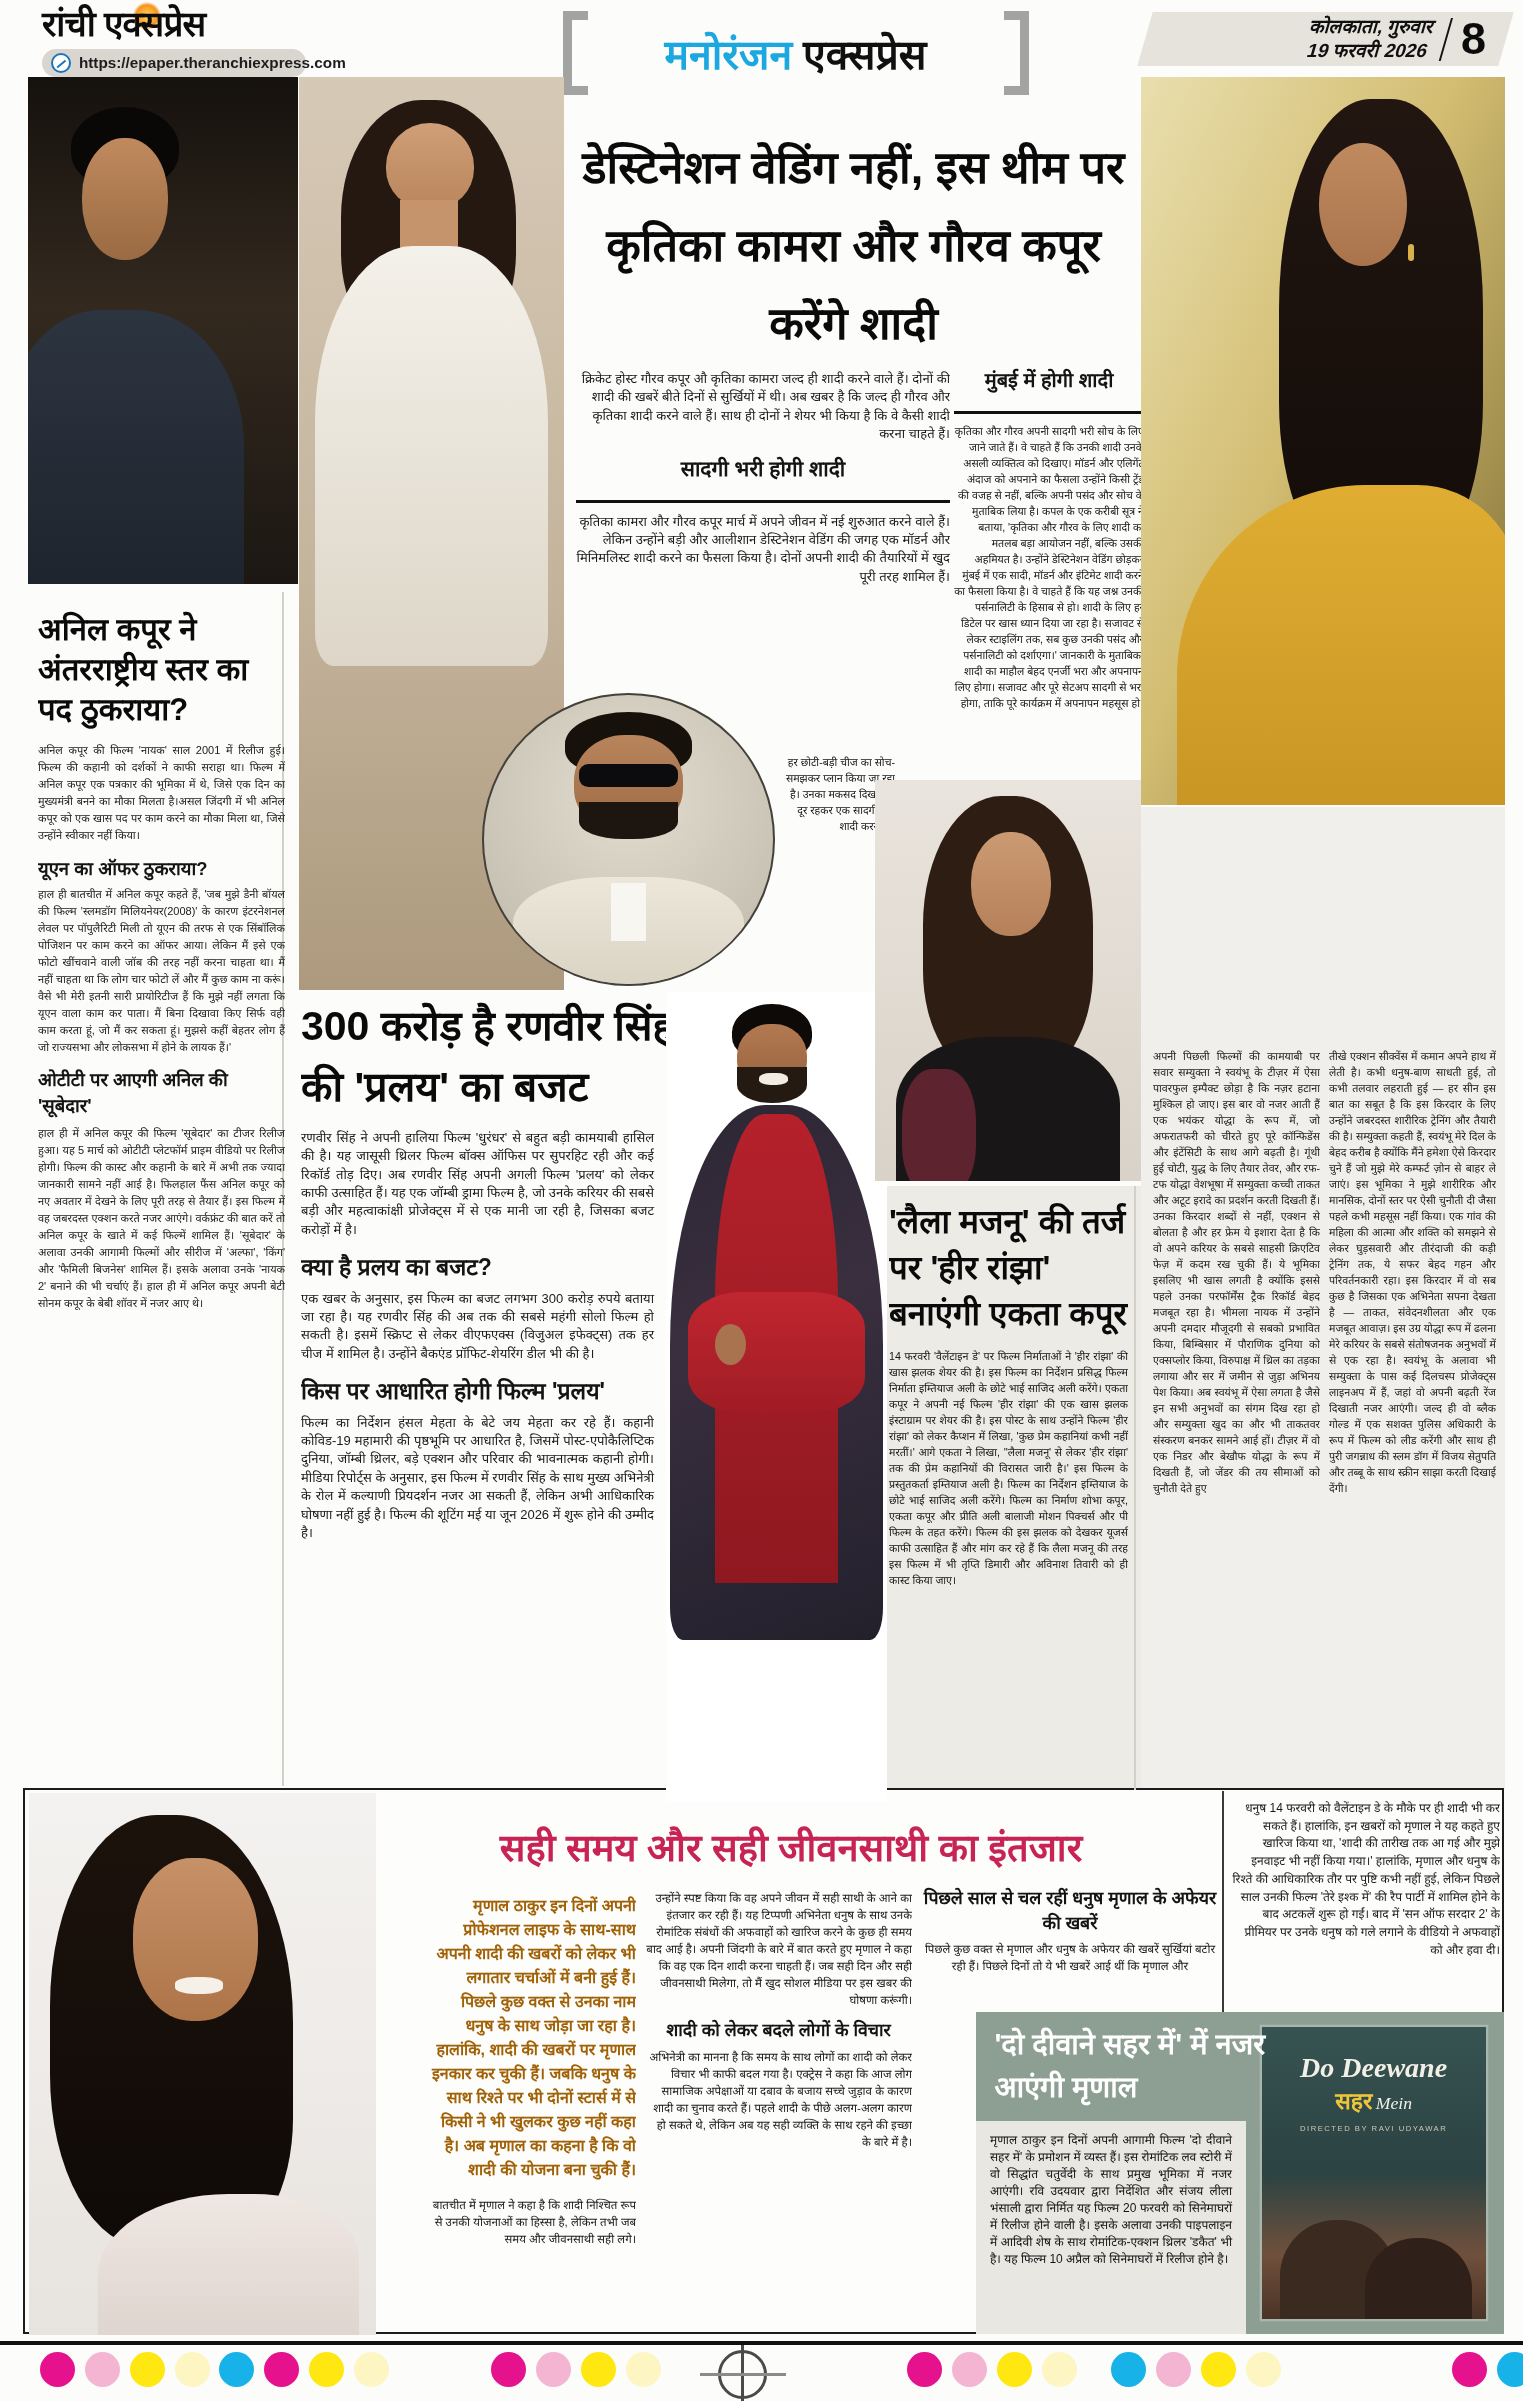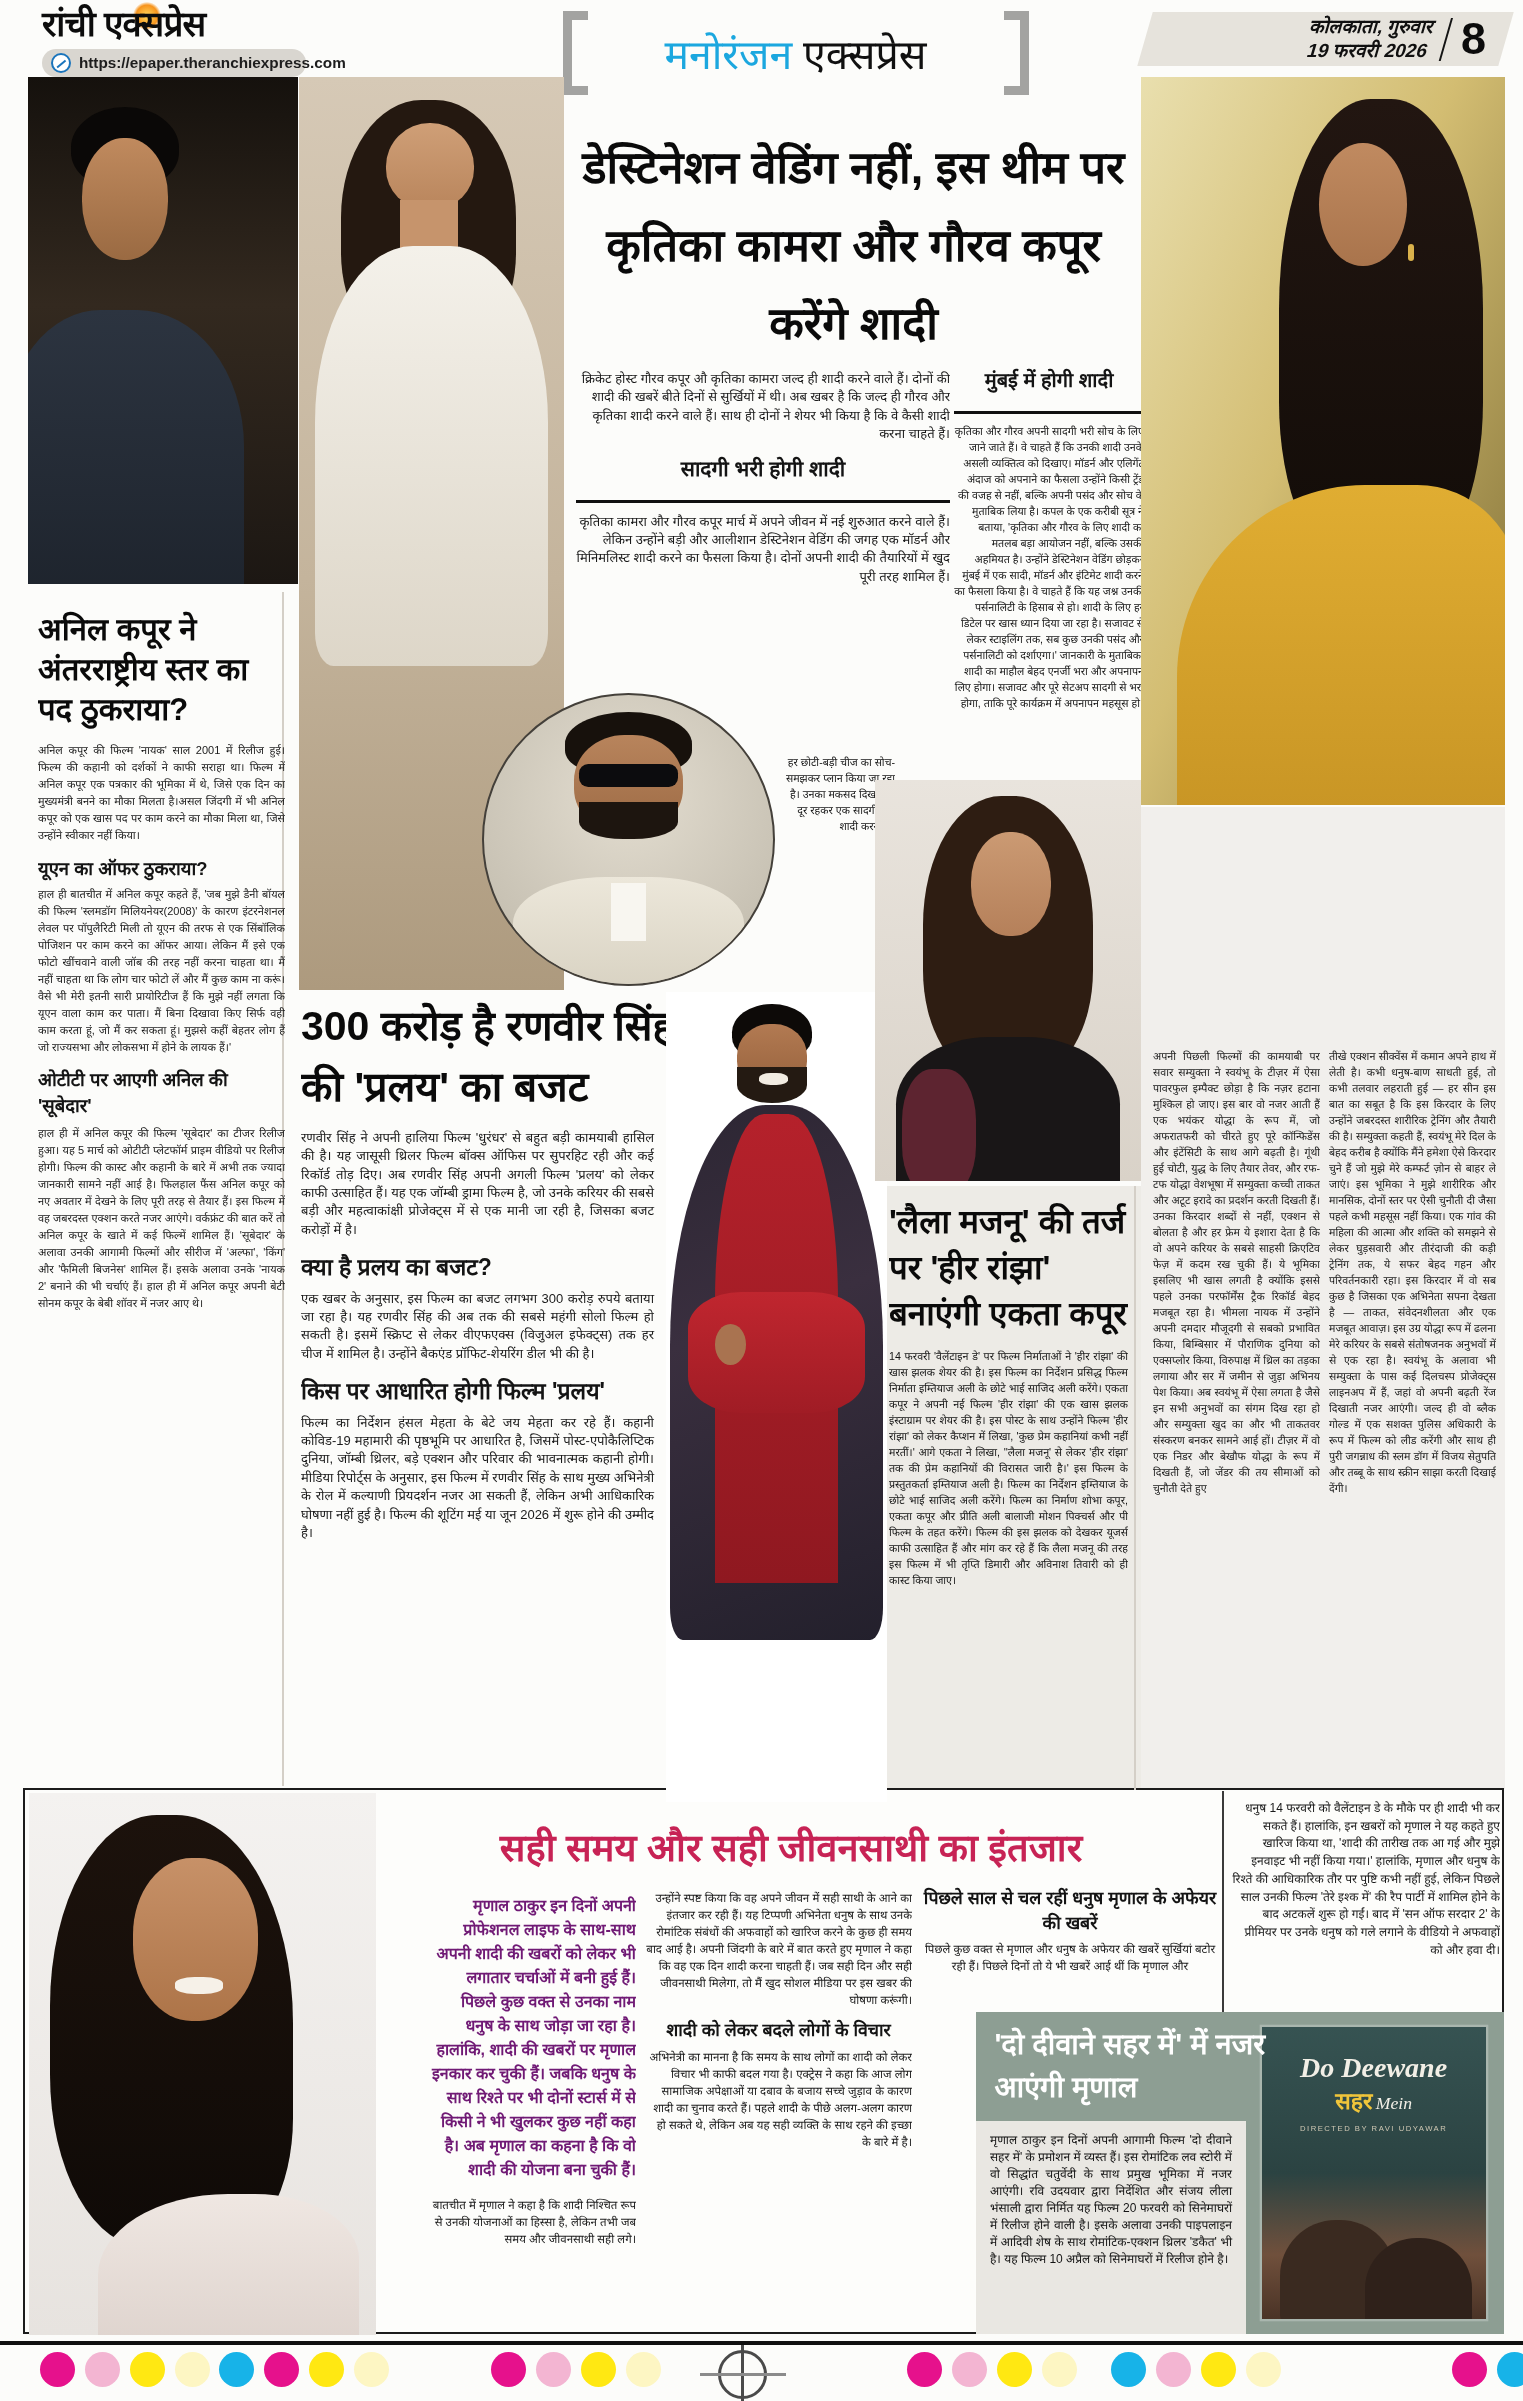--- a/index.html
+++ b/index.html
@@ -14,21 +14,21 @@
   .logo-title{font-size:35px;font-weight:900;color:#0c0c0c;letter-spacing:-0.8px;line-height:1.05}
   .sun{position:absolute;left:91px;top:-4.6px;width:28px;height:28px;border-radius:50%;
        background:radial-gradient(circle,#ffd95e 0%,#f7941d 55%,rgba(247,148,29,0) 72%);z-index:0}
   .url-pill{position:absolute;left:0;top:43px;width:264px;height:28px;background:#d9d6d0;border-radius:14px;
        display:flex;align-items:center;gap:7.7px;padding:0 9.2px;font-weight:700;font-size:15.3px;color:#1d1d1d}
   .globe{width:20px;height:20px;border-radius:50%;border:2.3px solid #1b75bc;background:#fff;position:relative;flex:0 0 auto}
   .globe::after{content:"";position:absolute;left:3.1px;top:7.7px;width:10.7px;height:2.3px;background:#1b75bc;transform:rotate(-40deg)}
   .bracket{position:absolute;width:24.6px;height:84px;border:9.2px solid #a3a3a1;top:10.7px}
   .bracket.bl{border-right:none;left:563px}
   .bracket.br{border-left:none;left:1004px}
-  .section-title{position:absolute;left:587px;top:10.7px;width:417px;height:84px;display:flex;align-items:center;justify-content:center;gap:10.7px;font-size:41px;font-weight:400}
+  .section-title{position:absolute;left:587px;top:10.7px;width:417px;height:84px;display:flex;align-items:center;justify-content:center;gap:10.7px;font-size:41px;font-weight:700}
   .edition{position:absolute;left:1145px;top:12.3px;width:361px;height:54px;background:#e6e3dc;transform:skewX(-16deg);
        display:flex;align-items:center;justify-content:flex-end;gap:14px;padding-right:20px}
   .edition .etxt{text-align:right;font-weight:800;font-size:19px;line-height:1.25;color:#101010}
   .edition .ediv{width:2.3px;height:43px;background:#141414}
   .edition .enum{font-size:45px;font-weight:800;transform:skewX(16deg);color:#0b0b0b}
   
   .hl-main{font-size:45px;line-height:78px;font-weight:800;color:#0a0a0a;text-align:center}
   .hl-anil{font-size:31px;line-height:40px;font-weight:800;color:#0a0a0a}
   .hl-pralay{font-size:41px;line-height:61px;font-weight:800;color:#0a0a0a}
   .hl-sway{font-size:36px;line-height:59px;font-weight:800;text-align:center;color:#0a0a0a}
@@ -42,21 +42,21 @@
   .sub-l{font-size:18.4px;font-weight:800;margin:10.7px 0 6.1px}
   .sub-p{font-size:23px;line-height:32px;font-weight:800;margin:12.3px 0 6.1px}
   .sub-c{font-size:17.7px;line-height:24.6px;font-weight:800;text-align:center;margin:9.2px 0 6.1px}
   .panel{position:absolute;z-index:0}
   .vrule{position:absolute;background:#d4cfc7;width:1.5px;z-index:1}
   
   .ph{position:absolute;overflow:hidden;z-index:4}
   .ph>div{position:absolute}
   
   .bottom-box{position:absolute;left:23px;top:1788px;width:1481px;height:546px;border:2.3px solid #1c1c1c;background:#fdfdfb}
-  .col1a{font-size:16px;line-height:24px;font-weight:600;color:#701a75}
+  .col1a{font-size:16px;line-height:24px;font-weight:600;color:#a16207}
   .green-box{position:absolute;left:976px;top:2012px;width:528px;height:322px;background:#8d9e93;z-index:3}
   .green-box .gbody{position:absolute;left:0;top:109px;width:270px;bottom:0;background:#e9e7e2;padding:10.7px 14px}
   .poster{position:absolute;right:18.4px;top:15.3px;width:224px;height:292px;background:linear-gradient(180deg,#365352 0%,#2b4342 50%,#70503c 78%,#4a3326 100%);
           box-shadow:0 0 0 2.3px rgba(255,255,255,.25);text-align:center;padding-top:26px;overflow:hidden}
   .poster .t1{font-family:"Liberation Serif",serif;font-style:italic;font-weight:700;font-size:28px;color:#f2efe6;line-height:1.1}
   .poster .t2{font-size:23px;font-weight:800;color:#f0c53a;display:inline}
   .poster .t3{font-family:"Liberation Serif",serif;font-style:italic;font-size:17.7px;color:#f2efe6;display:inline}
   .poster .cr{margin-top:7.7px;font-size:7.7px;letter-spacing:1.5px;color:#cfc8b4}
   .poster .cpl1{position:absolute;left:8%;bottom:-6%;width:52%;height:40%;background:#3a2a20;border-radius:48% 48% 20% 20%}
   .poster .cpl2{position:absolute;right:6%;bottom:-8%;width:48%;height:36%;background:#2f211a;border-radius:48% 48% 20% 20%}

